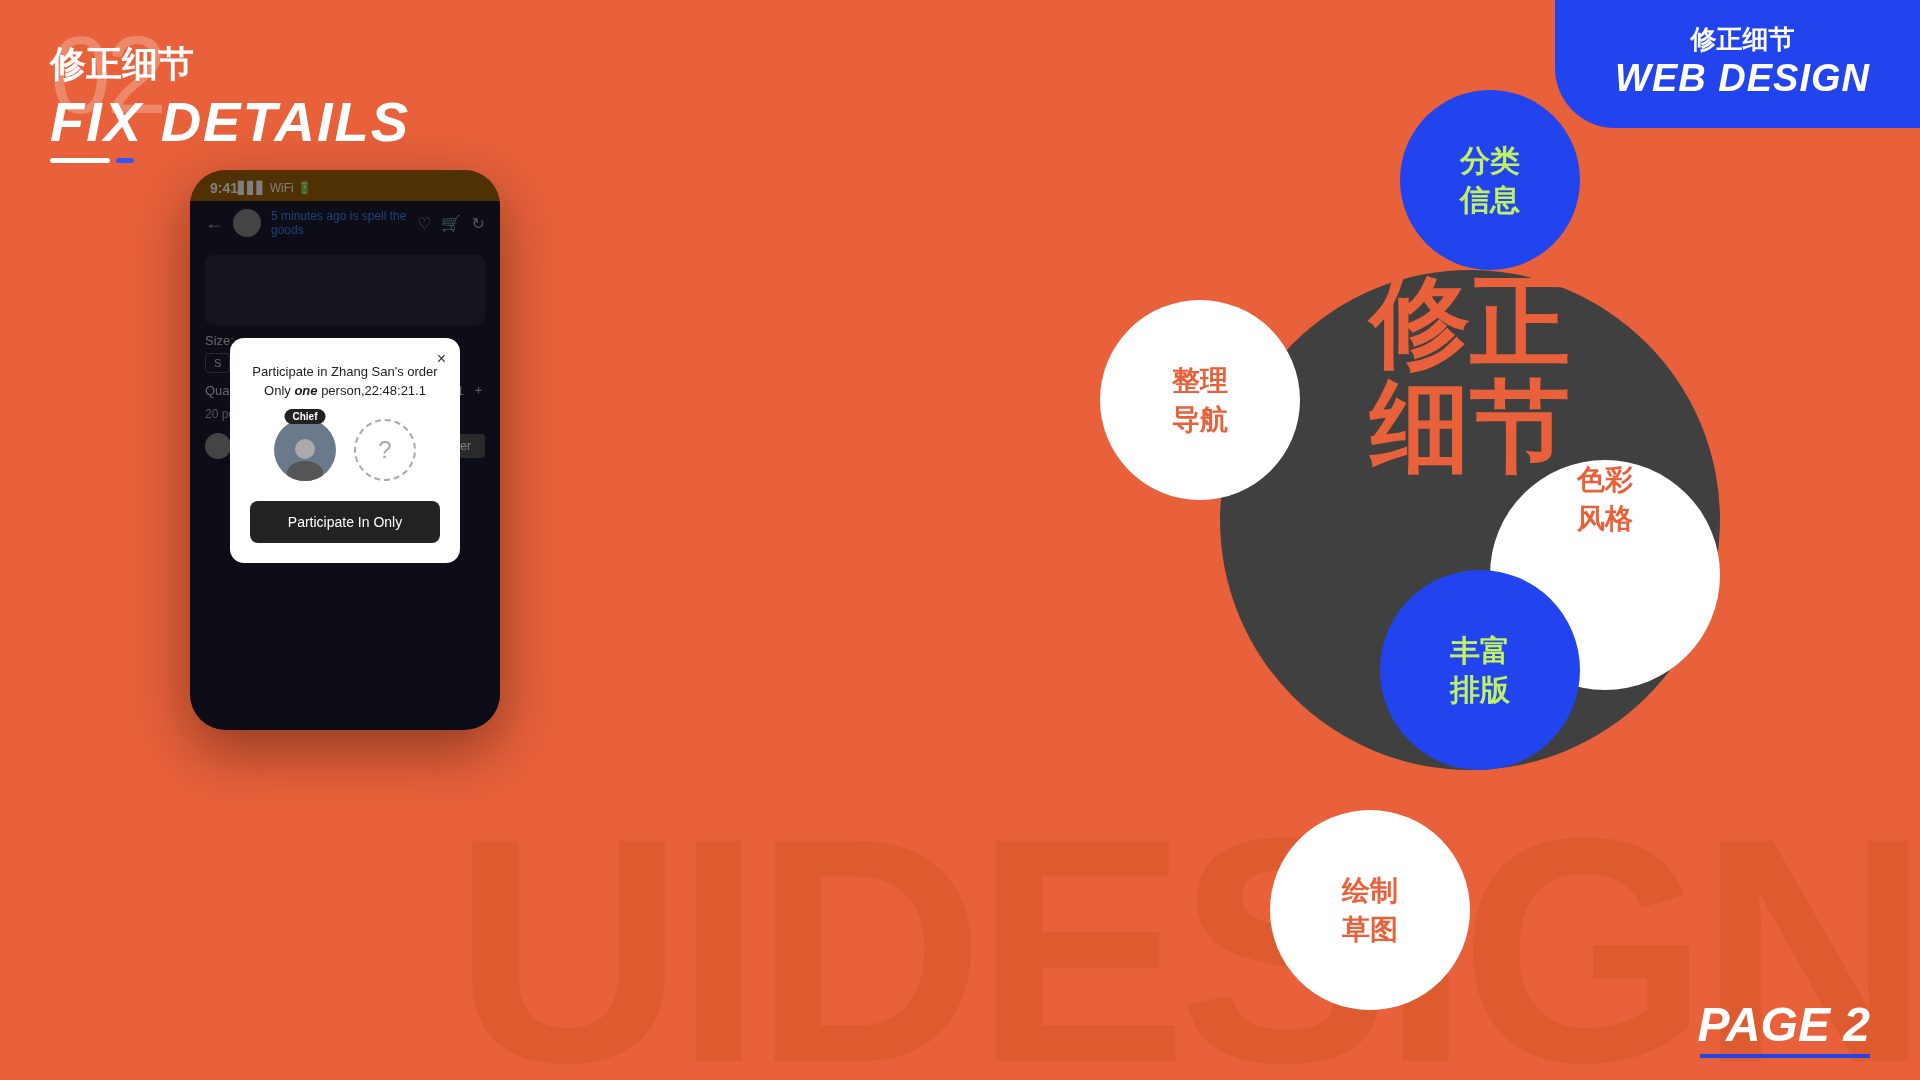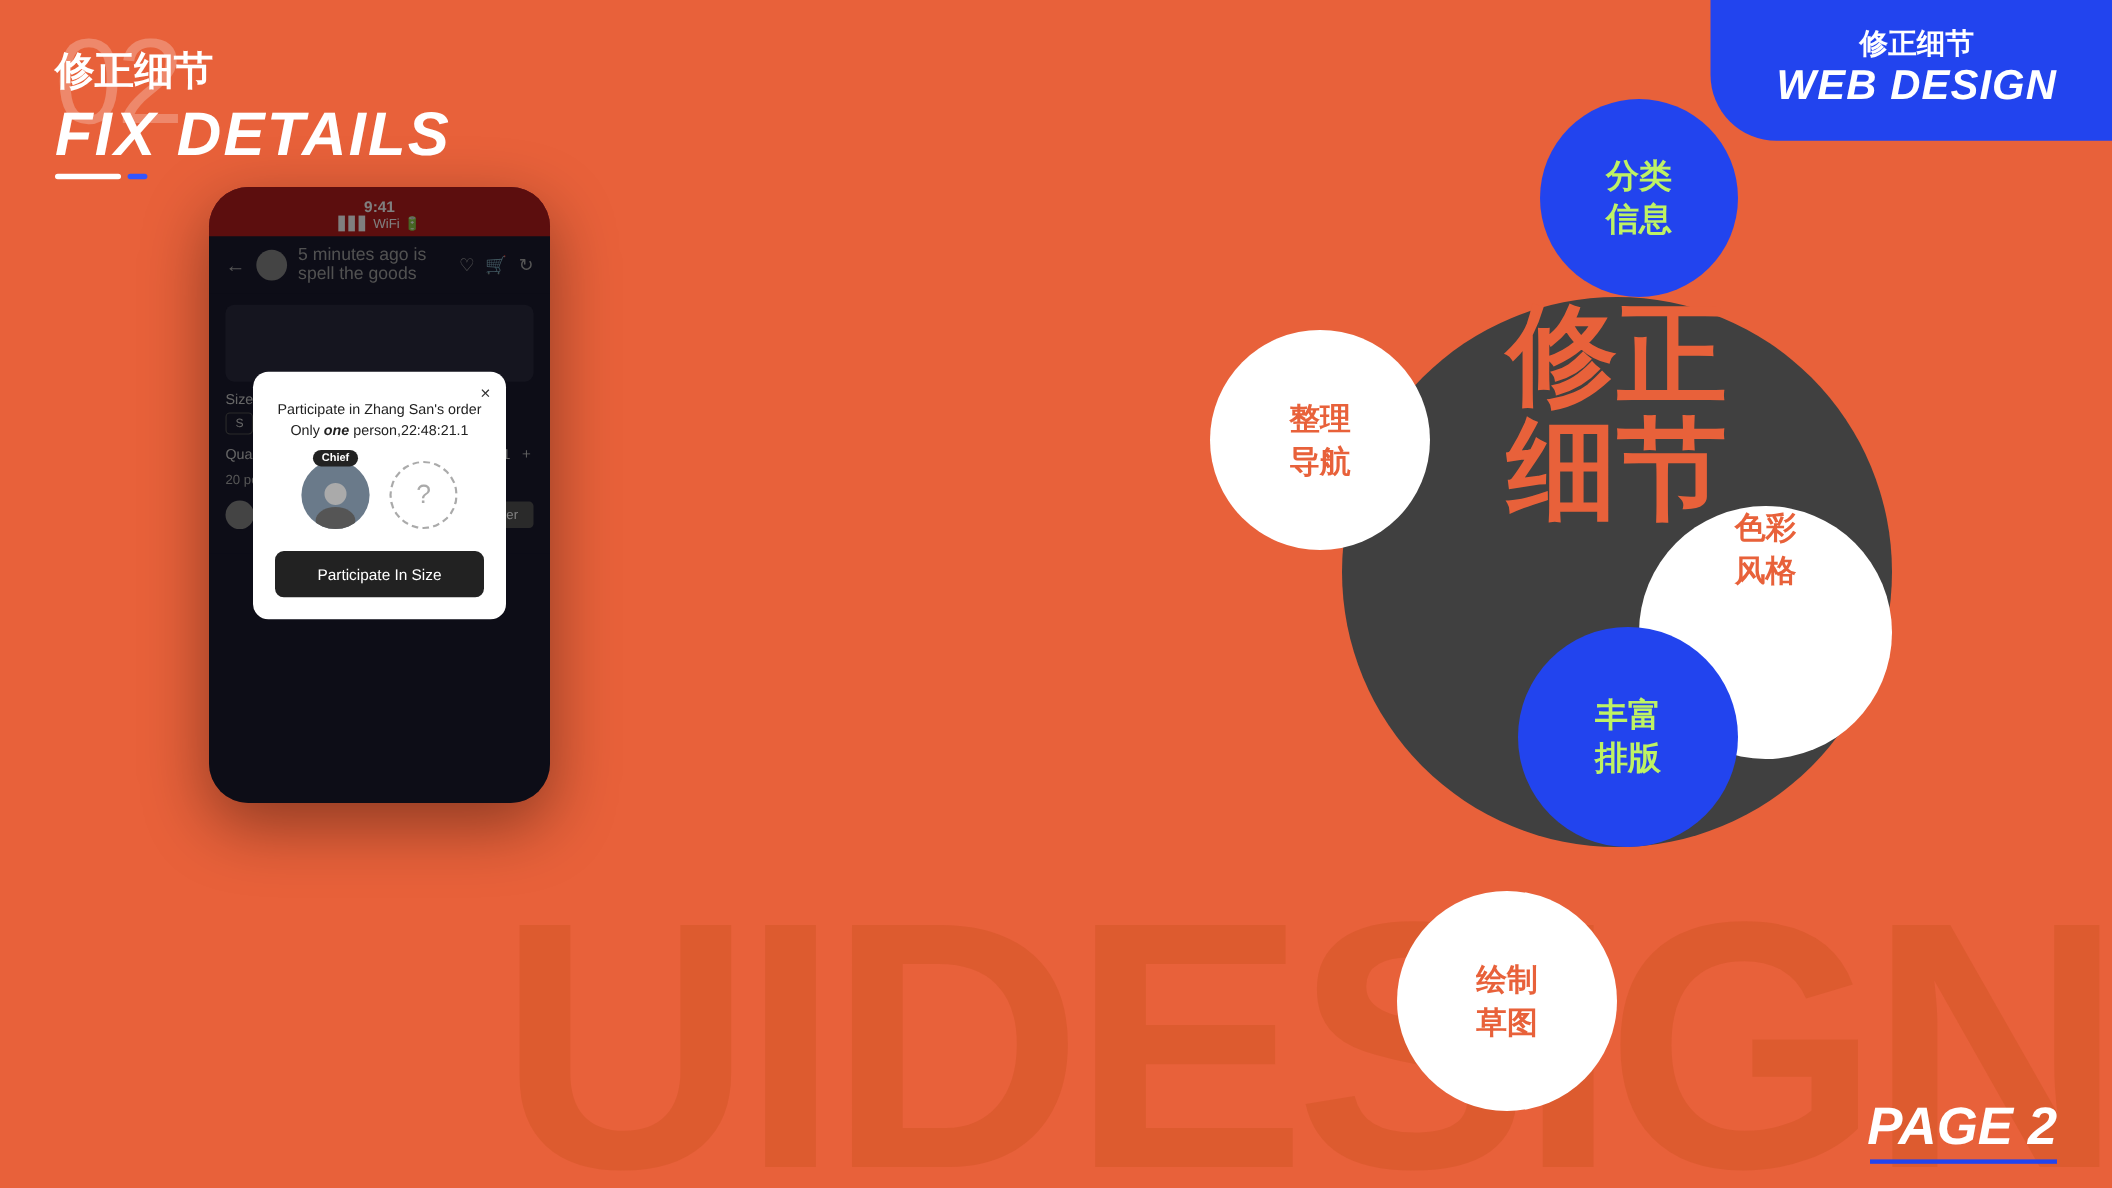--- a/index.html
+++ b/index.html
@@ -122,22 +122,21 @@
       background: #1a1a2e;
       border-radius: 36px;
       overflow: hidden;
       box-shadow: 0 20px 60px rgba(0,0,0,0.4);
       position: relative;
     }
     .phone-status-bar {
       display: flex;
       align-items: center;
       padding: 10px 20px 5px;
-      background: #b91c1c;
-      flex-direction: column;
+      background: #a16207;
     }
     .status-time {
       color: #fff;
       font-size: 14px;
       font-weight: 600;
     }
     .status-icons {
       display: flex;
       gap: 4px;
       align-items: center;
@@ -159,22 +158,22 @@
     }
     .header-avatar-small {
       width: 28px;
       height: 28px;
       border-radius: 50%;
       background: #888;
       overflow: hidden;
     }
     .header-text {
       flex: 1;
-      color: #a3a3a3;
-      font-size: 16px;
+      color: #3b82f6;
+      font-size: 12px;
     }
     .header-icons {
       display: flex;
       gap: 10px;
     }
     .header-icon {
       color: #aaa;
       font-size: 16px;
     }
 
@@ -584,21 +583,21 @@
             <div class="chief-tag">Chief</div>
             <div class="modal-avatar-figure">
               <svg class="avatar-body-svg" viewBox="0 0 50 50">
                 <circle cx="25" cy="18" r="10" fill="#aaa"></circle>
                 <ellipse cx="25" cy="42" rx="18" ry="12" fill="#555"></ellipse>
               </svg>
             </div>
           </div>
           <div class="modal-avatar-question">?</div>
         </div>
-        <button class="modal-btn">Participate In Size</button>
+        <button class="modal-btn">Participate In Only</button>
       </div>
     </div>
   </div>
 </div>
 
 <div class="bubbles-area">
 
   <div class="main-circle">
     <div class="main-circle-text">
       <div>修正</div>

